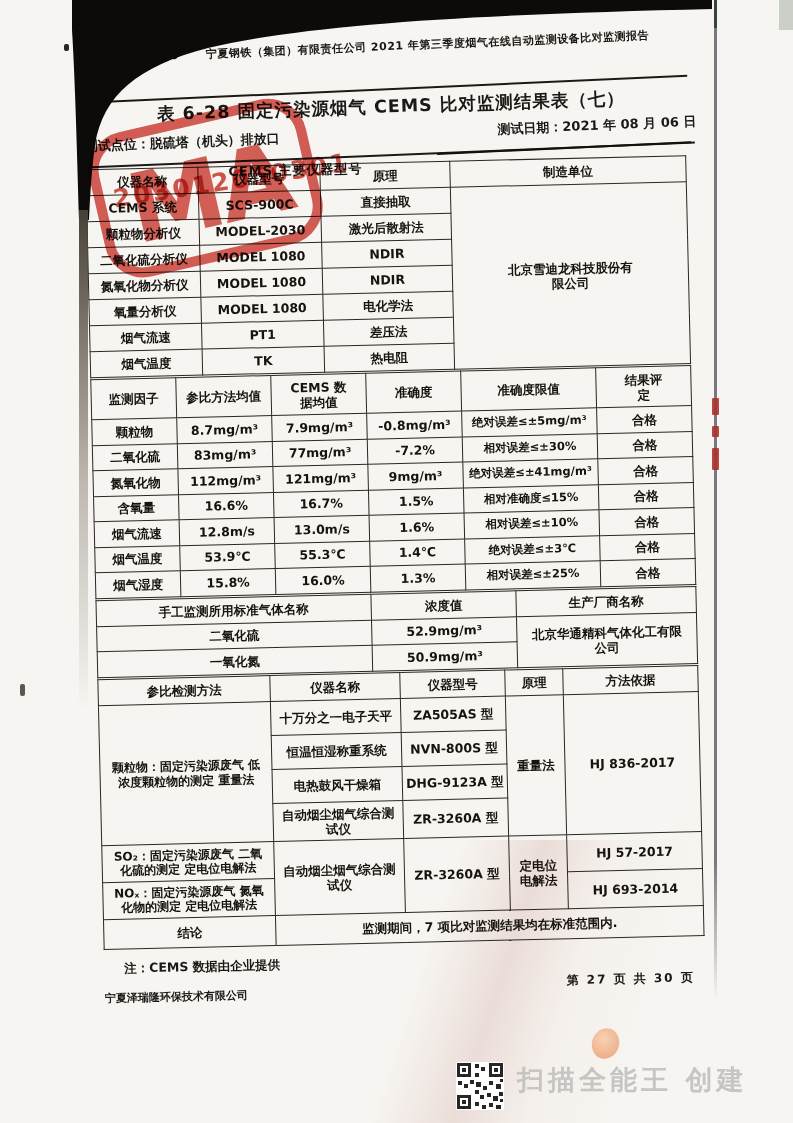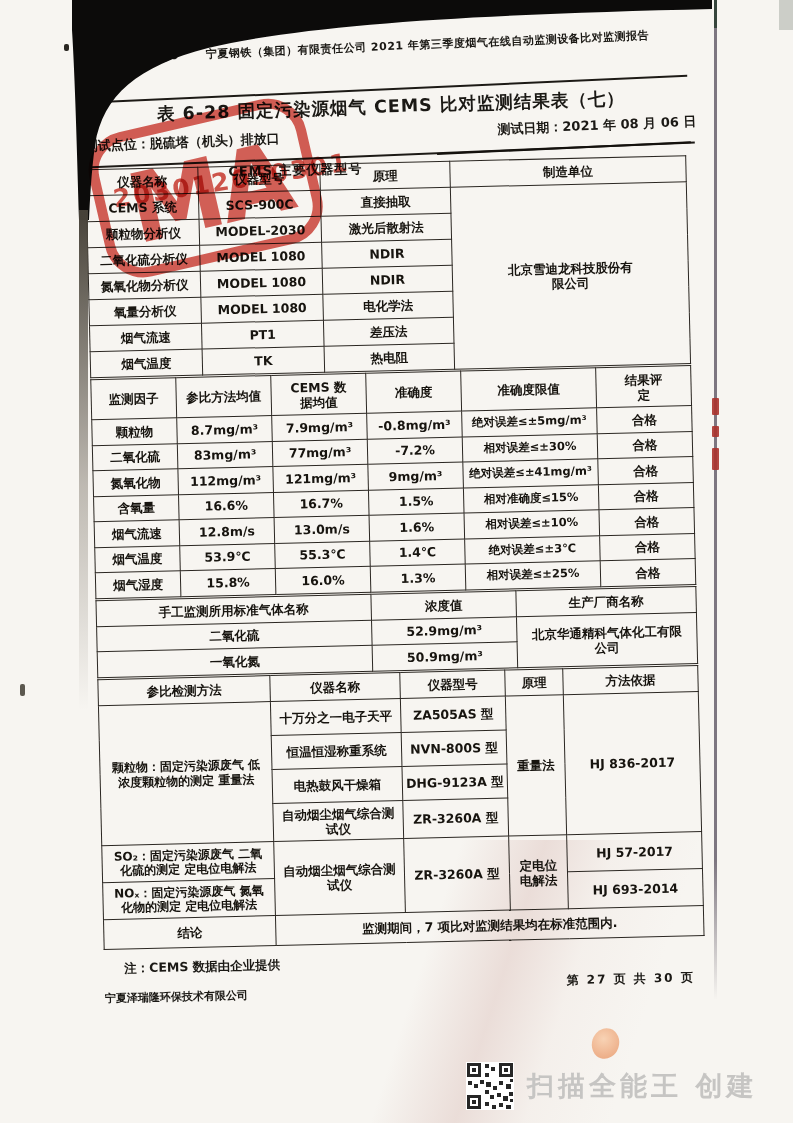--- a/index.html
+++ b/index.html
@@ -52,21 +52,21 @@
   .note{top:942px;left:26px;font-size:12.5px;font-weight:700;}
   .footer-co{top:972px;left:6px;font-size:11px;font-weight:700;}
   .footer-pg{top:964px;left:468px;font-size:12px;font-weight:700;letter-spacing:2px;}
   
   .stamp{position:absolute;left:96px;top:108px;width:235px;height:215px;z-index:7;
          transform:rotate(-13deg);mix-blend-mode:multiply;pointer-events:none;}
   .stamp-num{position:absolute;left:112px;top:166px;z-index:7;font-size:25px;font-weight:800;
              color:rgba(205,56,46,.85);letter-spacing:2.5px;transform:rotate(-9deg);
              mix-blend-mode:multiply;pointer-events:none;}
   
-  .wm{position:absolute;left:466px;top:1062px;display:flex;align-items:center;z-index:4;}
+  .wm{position:absolute;left:456px;top:1062px;display:flex;align-items:flex-start;z-index:4;}
   .wm-text{margin-left:13px;font-size:27px;font-weight:600;color:#c6c5c3;letter-spacing:4px;}
 </style>
 </head>
 <body>
 
 <div class="screen">
 
   <svg class="corner-svg" width="793" height="260" viewBox="0 0 793 260">
     <path d="M72,0 L712,0 L712,9 C500,14 318,22 208,48 C138,66 103,95 95,145 C91,175 90,200 89,220 L79,220 C77,150 75,78 72,30 Z" fill="#0c0b0a"></path>
   </svg>

